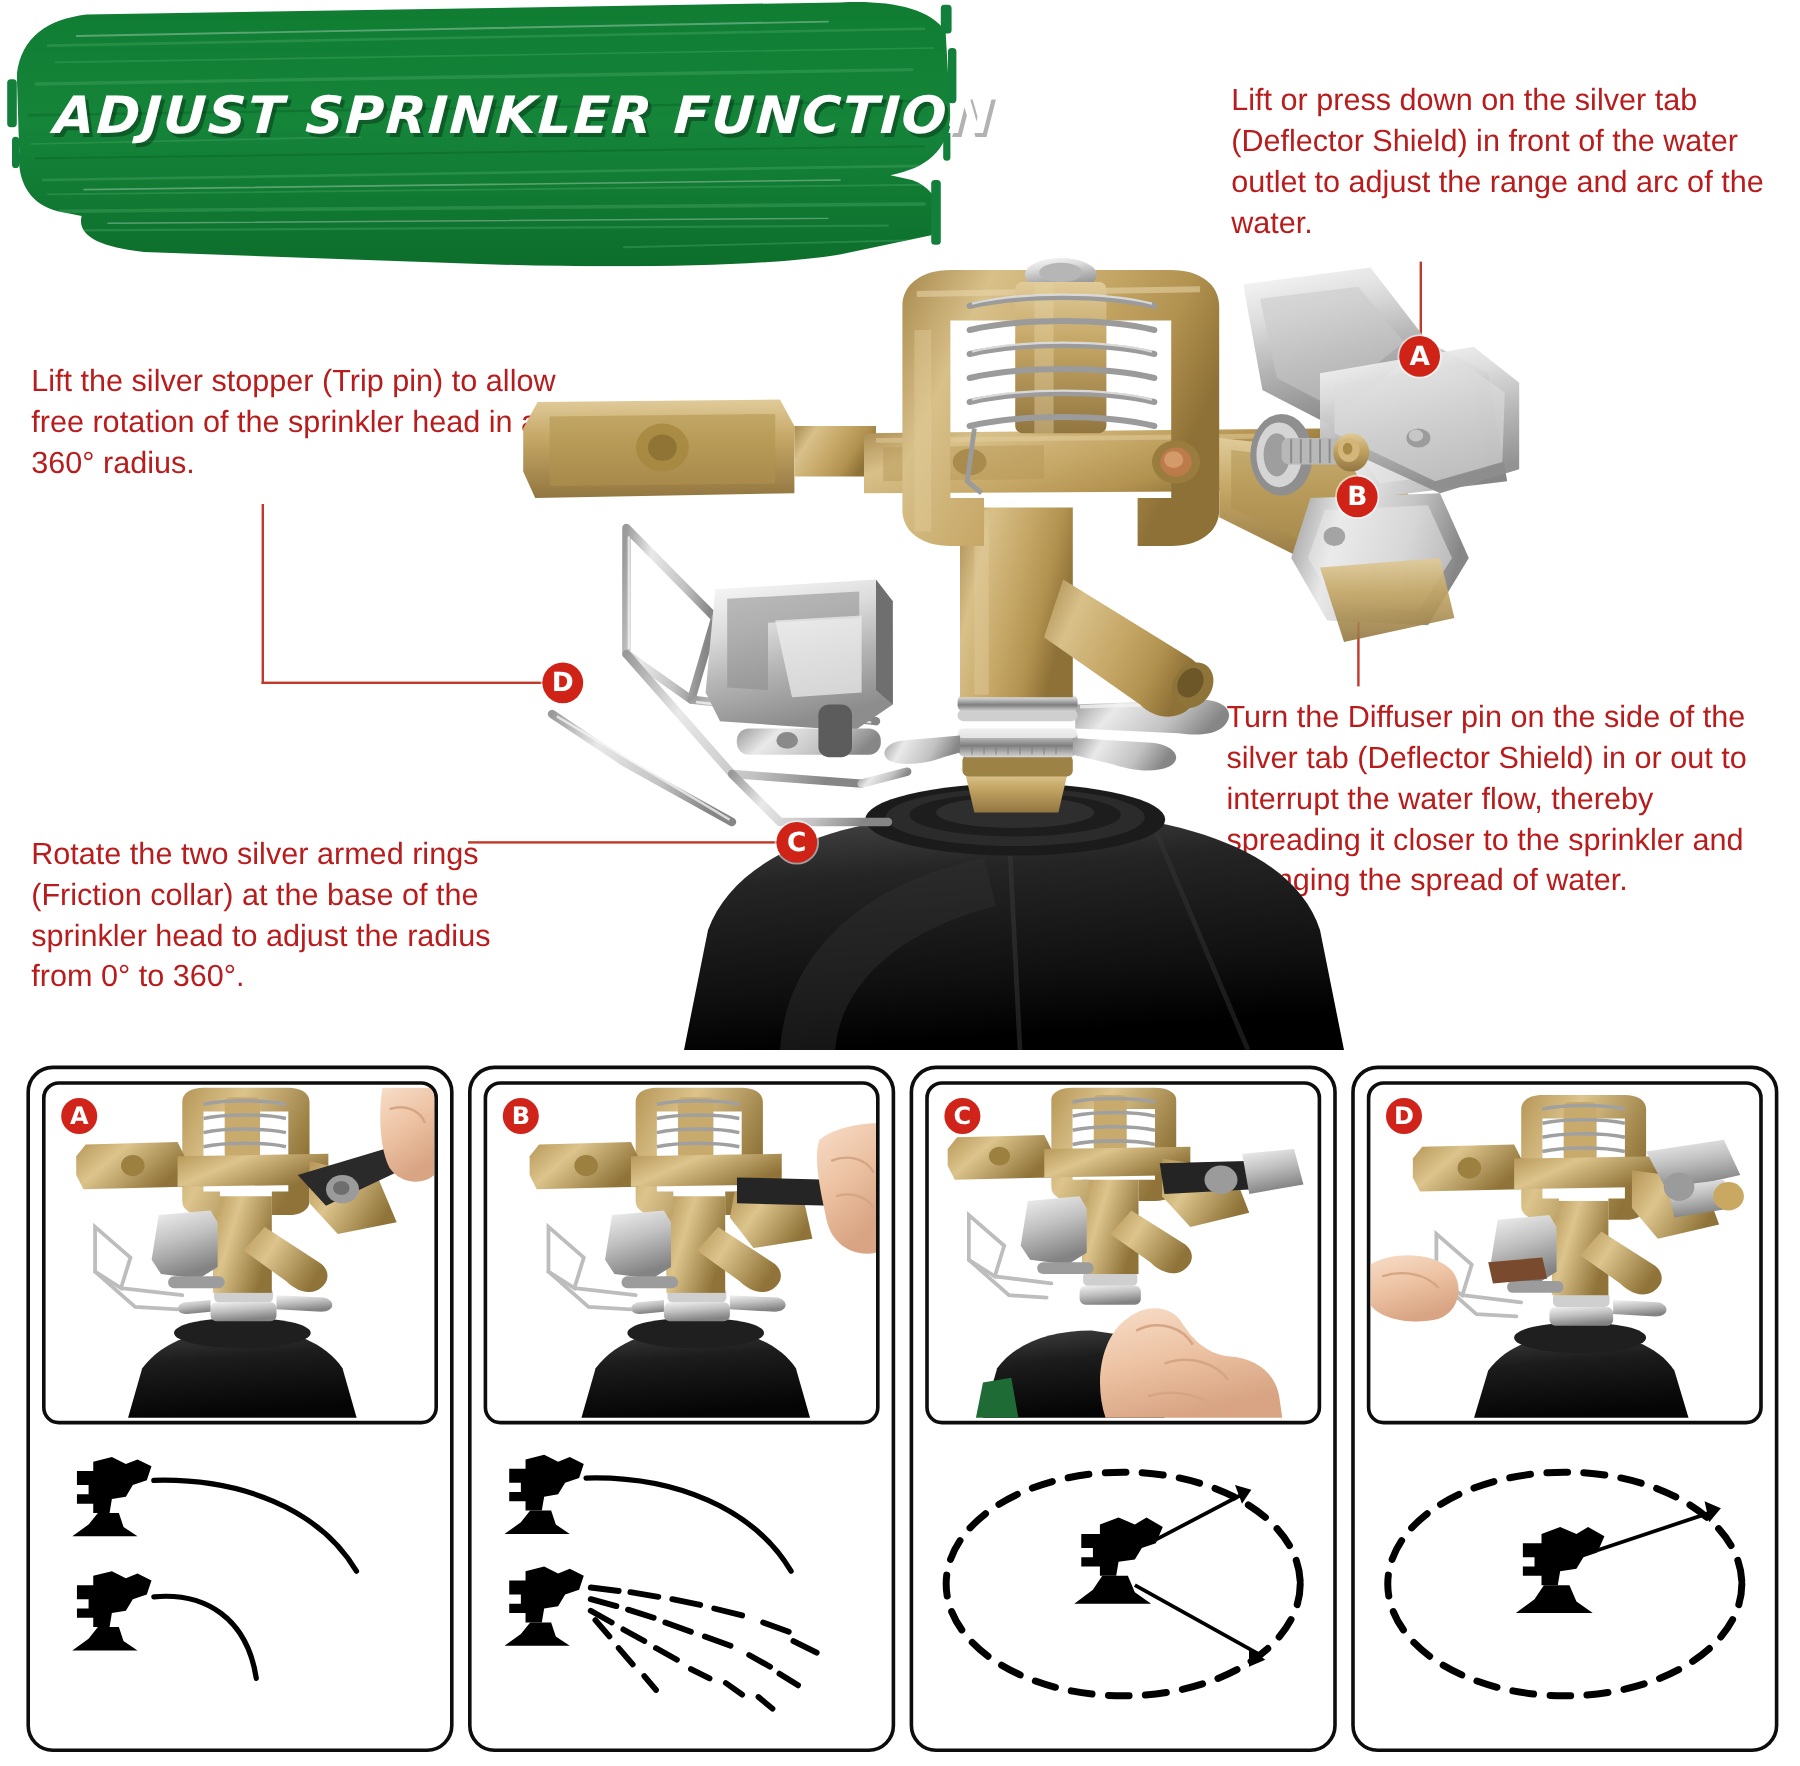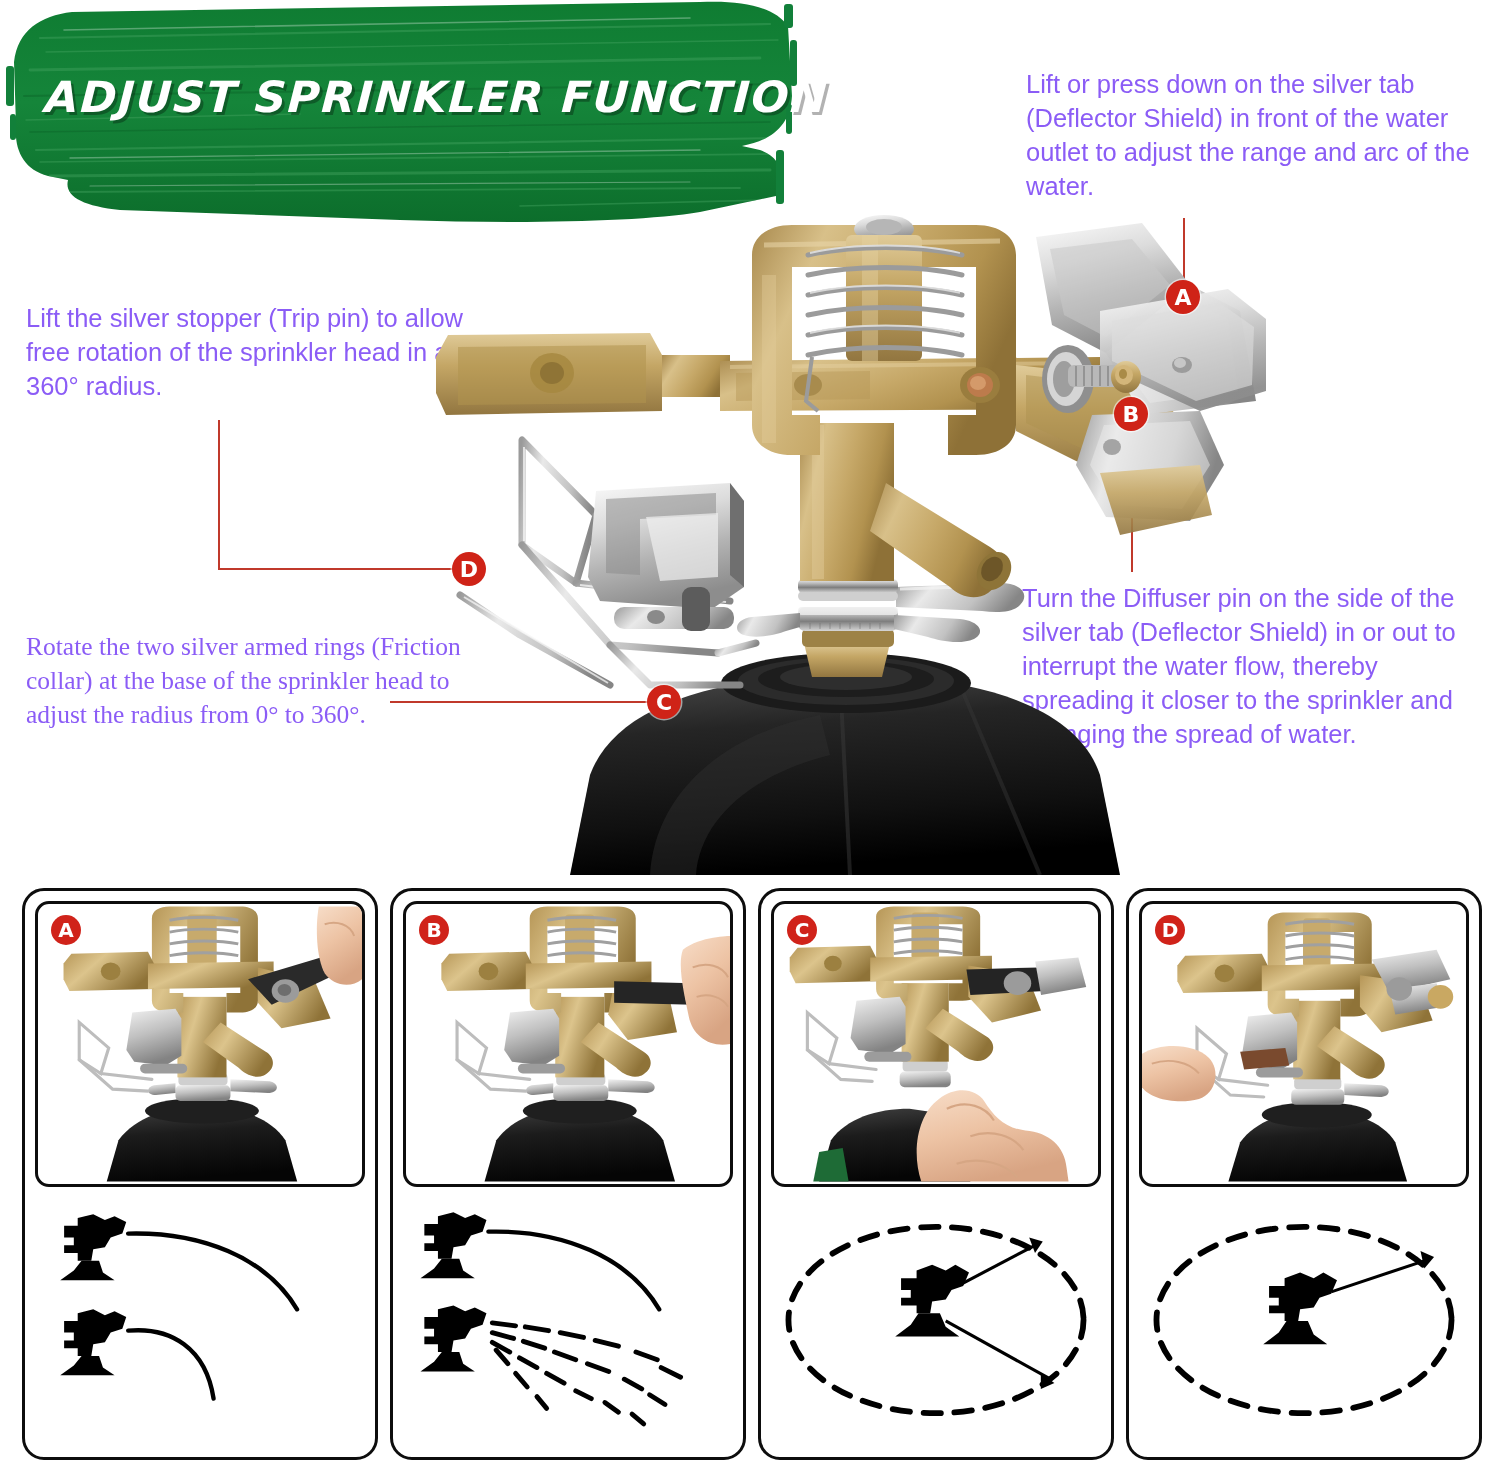--- a/index.html
+++ b/index.html
@@ -12,24 +12,24 @@
   .brush svg{display:block;}
   #title-text{position:absolute;left:45px;top:72px;width:740px;
        font-size:43px;font-weight:bold;font-style:italic;color:#ffffff;
        letter-spacing:1.5px;white-space:nowrap;
        transform:scaleX(1.02) skewX(-3deg);transform-origin:left center;
        text-shadow:3px 3px 0 rgba(0,0,0,.30);
        font-family:"DejaVu Sans","Liberation Sans",sans-serif;}
 
   
   .callout-text{position:absolute;font-size:25.5px;line-height:1.33;
-       color:#8b5cf6;font-weight:400;}
+       color:#b91c1c;font-weight:400;}
   #text-a{left:1026px;top:68px;width:460px;}
   #text-b{left:1022px;top:582px;width:470px;}
-  #text-c{left:26px;top:630px;width:440px;font-family:Liberation Serif, serif;}
+  #text-c{left:26px;top:696px;width:440px;}
   #text-d{left:26px;top:302px;width:450px;}
 
   
   .leader{position:absolute;background:#c0392b;}
   .leader.h{height:2px;}
   .leader.v{width:2px;}
 
   
   .badge{position:absolute;width:34px;height:34px;border-radius:50%;
       background:#cf2317;color:#fff;font-size:22px;font-weight:bold;

